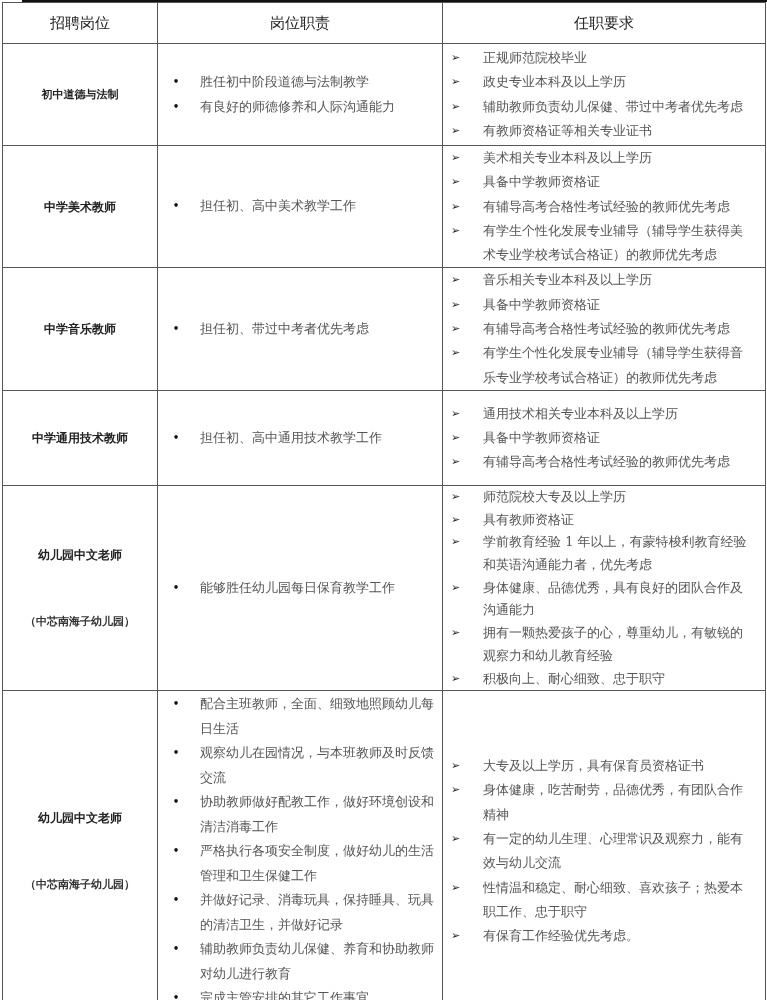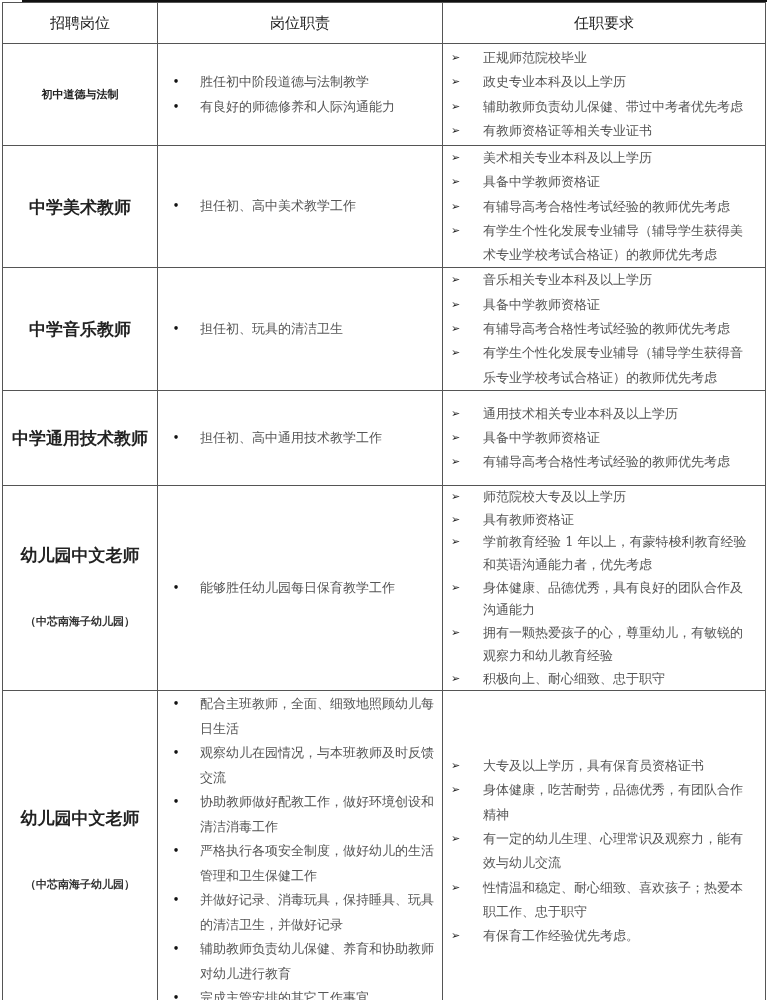--- a/index.html
+++ b/index.html
@@ -5,21 +5,21 @@
   html, body { margin:0; padding:0; background:#ffffff; }
   body { width:767px; height:1000px; position:relative; overflow:hidden;
          font-family:"DejaVu Serif","Liberation Serif",serif; color:#333; }
   .topbar { position:absolute; left:22px; top:0; width:745px; height:2px; background:#111; }
   table { position:absolute; left:2px; top:2px; border-collapse:collapse; table-layout:fixed; width:764px; }
   td, th { border:1px solid #555; padding:0; vertical-align:middle; }
   th { height:40px; font-weight:normal; font-family:Liberation Sans, sans-serif; font-size:15px; color:#222; text-align:center; }
   .c1 { width:154px; text-align:center; }
   .c2 { width:284px; }
   .c3 { width:322px; }
-  .pos { font-family:"DejaVu Sans","Liberation Sans",sans-serif; font-weight:bold; font-size:17px; color:#222; line-height:20px; }
+  .pos { font-family:"DejaVu Sans","Liberation Sans",sans-serif; font-weight:bold; font-size:12px; color:#222; line-height:20px; }
   .pos.big { font-size:11px; }
   .sub { font-family:"DejaVu Sans","Liberation Sans",sans-serif; font-weight:bold; font-size:11px; color:#333; line-height:18px;margin-top:48px; }
   ul { list-style:none; margin:0; padding:0; }
   .duty li { position:relative; padding-left:42px; padding-right:8px; font-size:13px; line-height:24.5px; color:#555; }
   .duty li .b { position:absolute; left:12px; top:0; width:12px; text-align:center; color:#111; font-size:12px; }
   .req li { position:relative; padding-left:40px; padding-right:10px; font-size:13px; line-height:24.3px; color:#555; }
   .req li .a { position:absolute; left:8px; top:0; color:#222; font-size:11px; }
   .req.tight li { line-height:22.7px; }
 </style>
 </head>
@@ -75,21 +75,21 @@
           </ul>
         </td>
   </tr>
       <tr style="height: 120px;">
     <td class="c1">
       <div class="pos">中学音乐教师</div>
 
     </td>
     <td class="c2">
           <ul class="duty">
-            <li><span class="b">•</span><span>担任初、玩具的清洁卫生</span></li>
+            <li><span class="b">•</span><span>担任初、带过中考者优先考虑</span></li>
           </ul>
         </td>
     <td class="c3">
           <ul class="req">
             <li><span class="a">➢</span><span>音乐相关专业本科及以上学历</span></li>
             <li><span class="a">➢</span><span>具备中学教师资格证</span></li>
             <li><span class="a">➢</span><span>有辅导高考合格性考试经验的教师优先考虑</span></li>
             <li><span class="a">➢</span><span>有学生个性化发展专业辅导（辅导学生获得音乐专业学校考试合格证）的教师优先考虑</span></li>
           </ul>
         </td>

